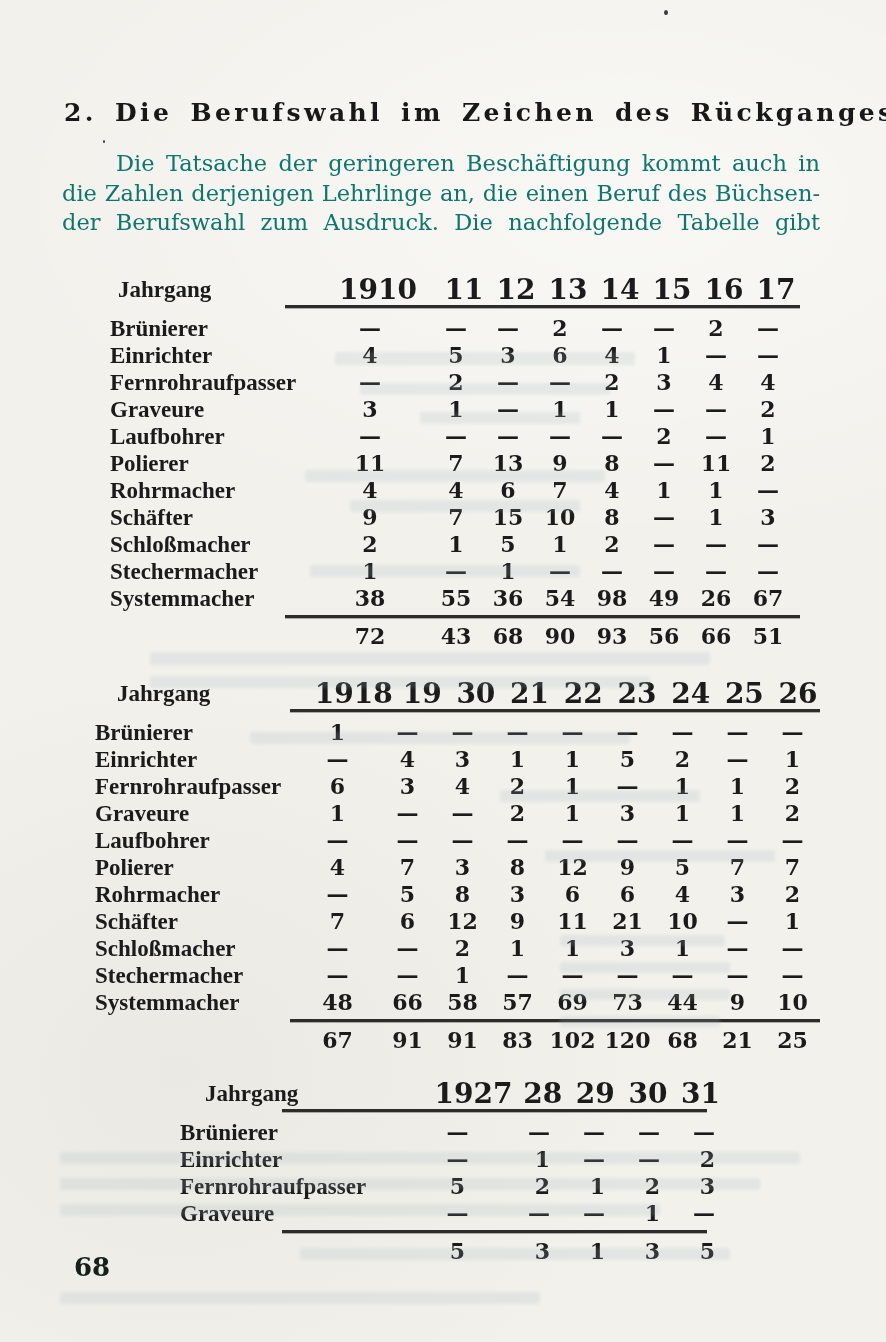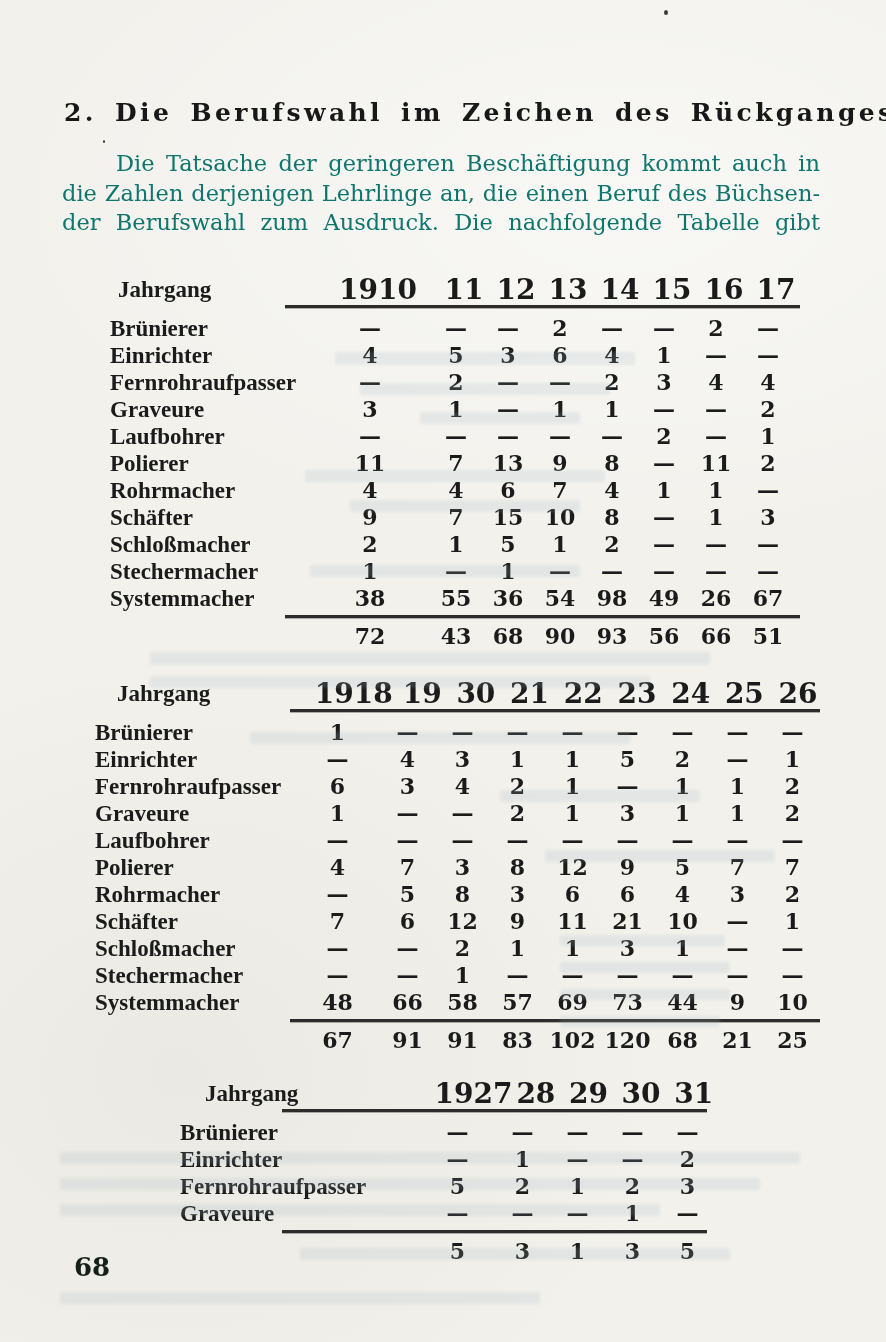--- a/index.html
+++ b/index.html
@@ -39,21 +39,21 @@
   
   .t2{left:95px;top:680px;width:730px;}
   .t2 .tl{width:200px;}
   .t2 .cf{width:85px;}
   .t2 .c{width:55px;}
   .t2 .rule{margin-left:195px;width:530px;}
   
   .t3{left:180px;top:1080px;width:540px;}
   .t3 .tl{width:240px;}
   .t3 .cf{width:75px;}
-  .t3 .c{width:55px;}
+  .t3 .c{width:55px;text-align:right;}
   .t3 .rule{margin-left:102px;width:425px;}
 
   .t1 .hdr .tl{padding-left:8px;}
   .t2 .hdr .tl{padding-left:22px;}
   .t3 .hdr .tl{padding-left:25px;}
   .rule.top{margin-top:2px;margin-bottom:7px;}
   .rule.bot{margin-top:3px;margin-bottom:5px;}
   .totals{margin-top:0;}
 
   .pagenum{position:absolute;left:74px;top:1252px;font-size:26px;font-weight:bold;color:#16201a;}

